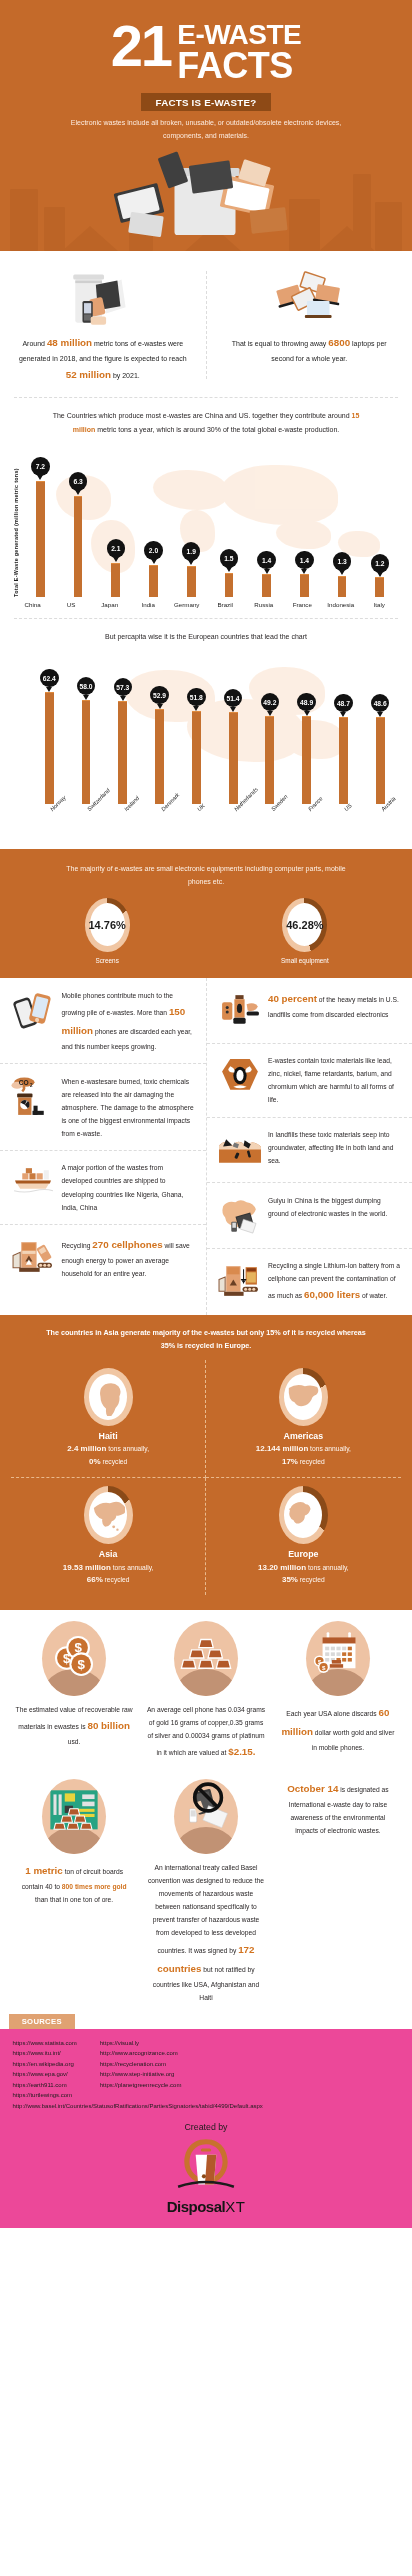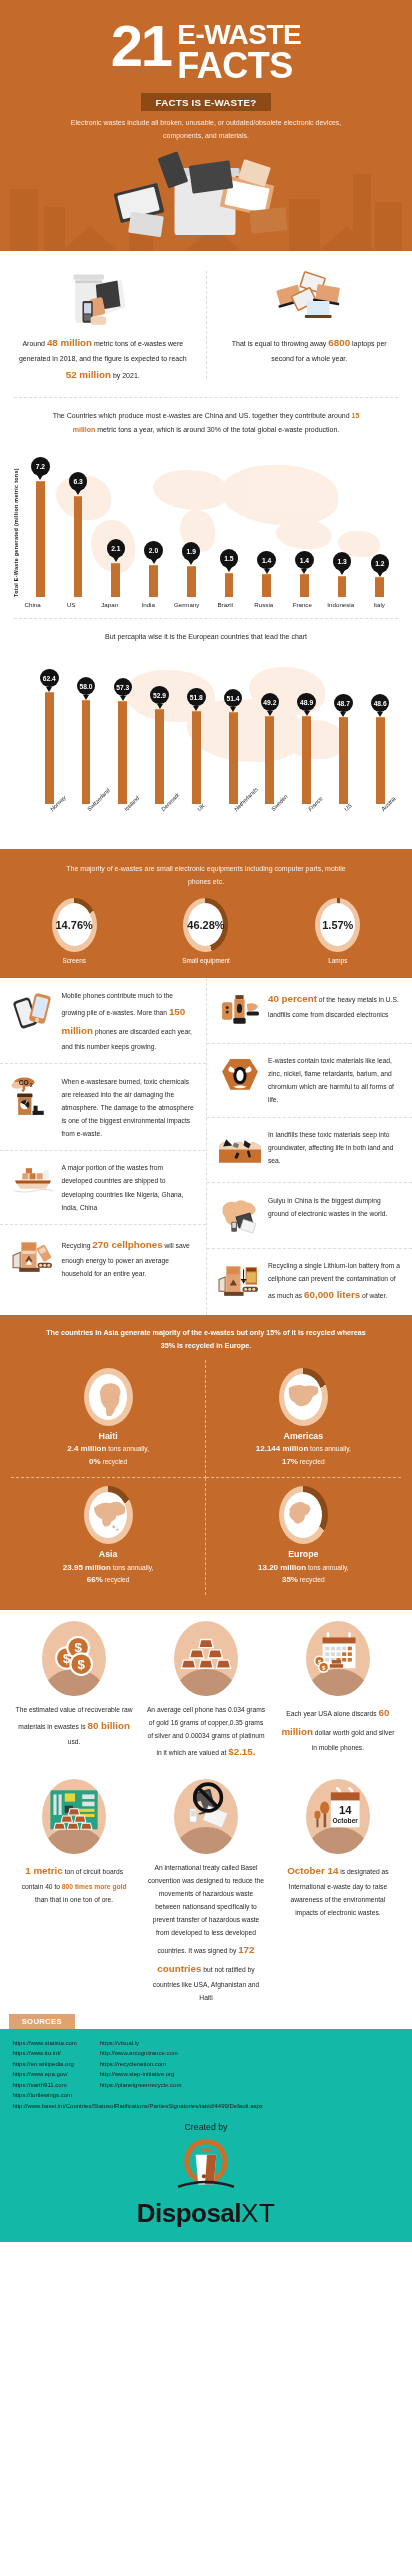--- a/index.html
+++ b/index.html
@@ -198,28 +198,28 @@
   }
   .tc-text { font-size: 6.7px; line-height: 1.95; }
 
   
   .sources-wrap { position: relative; margin-top: 6.2px; }
   .src-tab {
     display: inline-block; background: #e0a272; color: #fff;
     font-size: 7.7px; font-weight: 700; letter-spacing: 0.3px;
     padding: 3.1px 13.4px 3.1px 12.4px; margin-left: 9.3px;
   }
-  .src-body { background: #14b8a6; padding: 8.2px 12.4px 13.4px; }
+  .src-body { background: #ec4899; padding: 8.2px 12.4px 13.4px; }
   .src-cols { display: flex; gap: 23px; }
   .src-col { }
   .src-link { font-size: 6px; line-height: 1.75; color: #1c1c1c; }
   .src-long { font-size: 6px; margin-top: 2.1px; color: #1c1c1c; }
   .created-by { text-align: center; font-size: 8.8px; margin-top: 13.4px; color: #1c1c1c; }
   .logo-wrap { text-align: center; margin-top: 3.1px; }
-  .logo-name { font-size: 26px; font-weight: 700; letter-spacing: -0.5px; color: #151515; }
+  .logo-name { font-size: 15px; font-weight: 700; letter-spacing: -0.5px; color: #151515; }
   .logo-name .xt { font-weight: 400; letter-spacing: 0.5px; }
 </style>
 </head>
 <body>
 
 <div class="page">
 
   <section class="hero">
     <div class="skyline">
       <div class="sky-box" style="left:10.3px;width:28px;height:62px;"></div>
@@ -484,26 +484,20 @@
           <div class="donut" style="background: conic-gradient(rgb(138, 74, 24) 0deg, rgb(138, 74, 24) 53.136deg, rgb(240, 198, 163) 53.136deg, rgb(240, 198, 163) 360deg);">
             <div class="hole">14.76%</div>
           </div>
           <div class="donut-cap">Screens</div>
         </div>
         <div class="donut-cell">
           <div class="donut" style="background: conic-gradient(rgb(138, 74, 24) 0deg, rgb(138, 74, 24) 166.608deg, rgb(240, 198, 163) 166.608deg, rgb(240, 198, 163) 360deg);">
             <div class="hole">46.28%</div>
           </div>
           <div class="donut-cap">Small equipment</div>
-        </div>
-        <div class="donut-cell">
-          <div class="donut" style="background: conic-gradient(rgb(138, 74, 24) 0deg, rgb(138, 74, 24) 5.652deg, rgb(240, 198, 163) 5.652deg, rgb(240, 198, 163) 360deg);">
-            <div class="hole">1.57%</div>
-          </div>
-          <div class="donut-cap">Lamps</div>
         </div>
       </div>
   </section>
 
   <section class="fact-grid">
     <div class="fact-col left">
 
       <div class="fact-item">
         <div class="fact-ico">
           <svg width="44" height="44" viewBox="0 0 86 86">
@@ -709,21 +703,21 @@
           <div class="cont-ring" style="background: conic-gradient(rgb(138, 74, 24) 0deg, rgb(138, 74, 24) 54deg, rgb(240, 198, 163) 54deg, rgb(240, 198, 163) 360deg);">
             <div class="inner">
               <svg width="34" height="37" viewBox="0 0 72 72">
                 <path d="M6 20 q16 -14 34 -10 q18 -8 28 4 q10 8 2 18 q-10 6 -16 4 q-2 10 -10 12 q-4 12 -14 12 q-8 -6 -6 -16 q-16 -6 -18 -24 z" fill="#e6b48f"></path>
                 <circle cx="48" cy="60" r="3" fill="#e6b48f"></circle>
                 <circle cx="56" cy="66" r="2.5" fill="#e6b48f"></circle>
               </svg>
             </div>
           </div>
           <div class="cont-name">Asia</div>
-          <div class="cont-line"><b>23.95 million</b><span> tons annually,</span></div>
+          <div class="cont-line"><b>19.53 million</b><span> tons annually,</span></div>
           <div class="cont-line"><b>66%</b><span> recycled</span></div>
         </div>
         <div class="cont-cell">
           <div class="cont-ring" style="background: conic-gradient(rgb(138, 74, 24) 0deg, rgb(138, 74, 24) 126deg, rgb(240, 198, 163) 126deg, rgb(240, 198, 163) 360deg);">
             <div class="inner">
               <svg width="34" height="37" viewBox="0 0 72 72">
                 <path d="M20 10 q14 -6 22 2 q8 0 10 10 q-4 12 -12 14 q0 12 -10 16 q-10 4 -14 -6 q-12 -6 -8 -20 q2 -12 12 -16 z" fill="#e6b48f"></path>
                 <path d="M6 22 q6 -4 10 2 q-4 6 -10 -2 z" fill="#e6b48f"></path>
               </svg>
             </div>
@@ -870,35 +864,20 @@
           <circle cx="66" cy="36" r="26" fill="none" stroke="#111" stroke-width="7"></circle>
           <line x1="48" y1="18" x2="84" y2="54" stroke="#111" stroke-width="7"></line>
         </svg>
       </div>
       <div class="tc-text">
         <span>An international treaty called Basel convention was designed to reduce the movements of hazardous waste between nationsand specifically to prevent transfer of hazardous waste from developed to less developed countries. It was signed by </span><span class="hl-lg">172 countries</span><span> but not ratified by countries like USA, Afghanistan and Haiti</span>
       </div>
     </div>
 
     <div class="tc">
-      <div class="tc-ico">
-        <div class="shadow"></div>
-        <svg width="64" height="75" viewBox="0 0 124 146" style="position:relative">
-          <path d="M58 18 a7 7 0 0 1 7 7 v8" stroke="#fff" stroke-width="5" fill="none"></path>
-          <path d="M82 18 a7 7 0 0 1 7 7 v8" stroke="#fff" stroke-width="5" fill="none"></path>
-          <rect x="48" y="26" width="56" height="16" fill="#b2592a"></rect>
-          <rect x="48" y="42" width="56" height="52" fill="#fff"></rect>
-          <text x="76" y="68" font-size="22" font-weight="bold" fill="#1c1c1c" text-anchor="middle" font-family="Liberation Sans, sans-serif">14</text>
-          <text x="76" y="85" font-size="13" font-weight="bold" fill="#1c1c1c" text-anchor="middle" font-family="Liberation Sans, sans-serif">October</text>
-          <rect x="34" y="60" width="5" height="34" fill="#8a5a3b"></rect>
-          <ellipse cx="36" cy="56" rx="9" ry="12" fill="#c8712f"></ellipse>
-          <rect x="20" y="74" width="4" height="20" fill="#8a5a3b"></rect>
-          <ellipse cx="22" cy="70" rx="6" ry="8" fill="#c8712f"></ellipse>
-        </svg>
-      </div>
       <div class="tc-text">
         <span class="hl-lg">October 14</span><span> is designated as International e-waste day to raise awareness of the environmental impacts of electronic wastes.</span>
       </div>
     </div>
   </section>
 
   <section class="sources-wrap">
     <div class="src-tab">SOURCES</div>
     <div class="src-body">
       <div class="src-cols">

